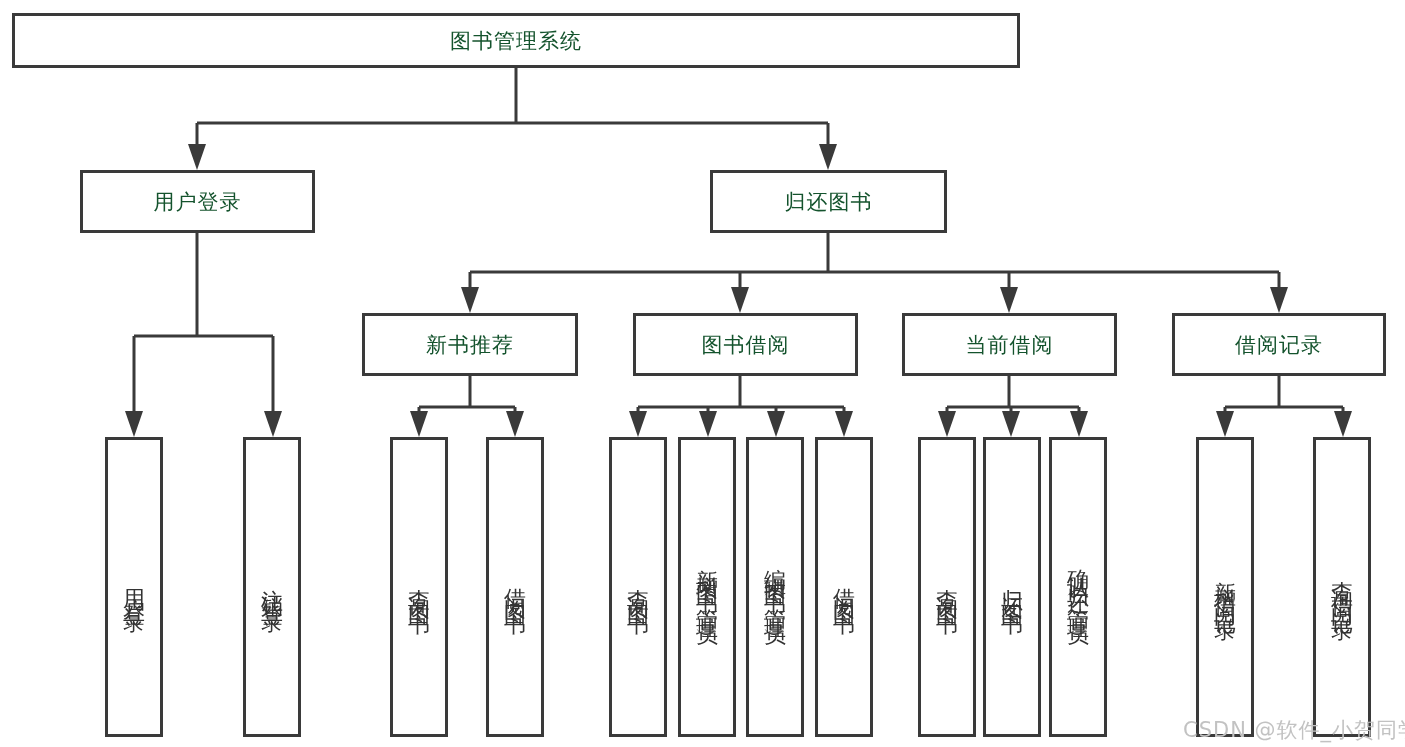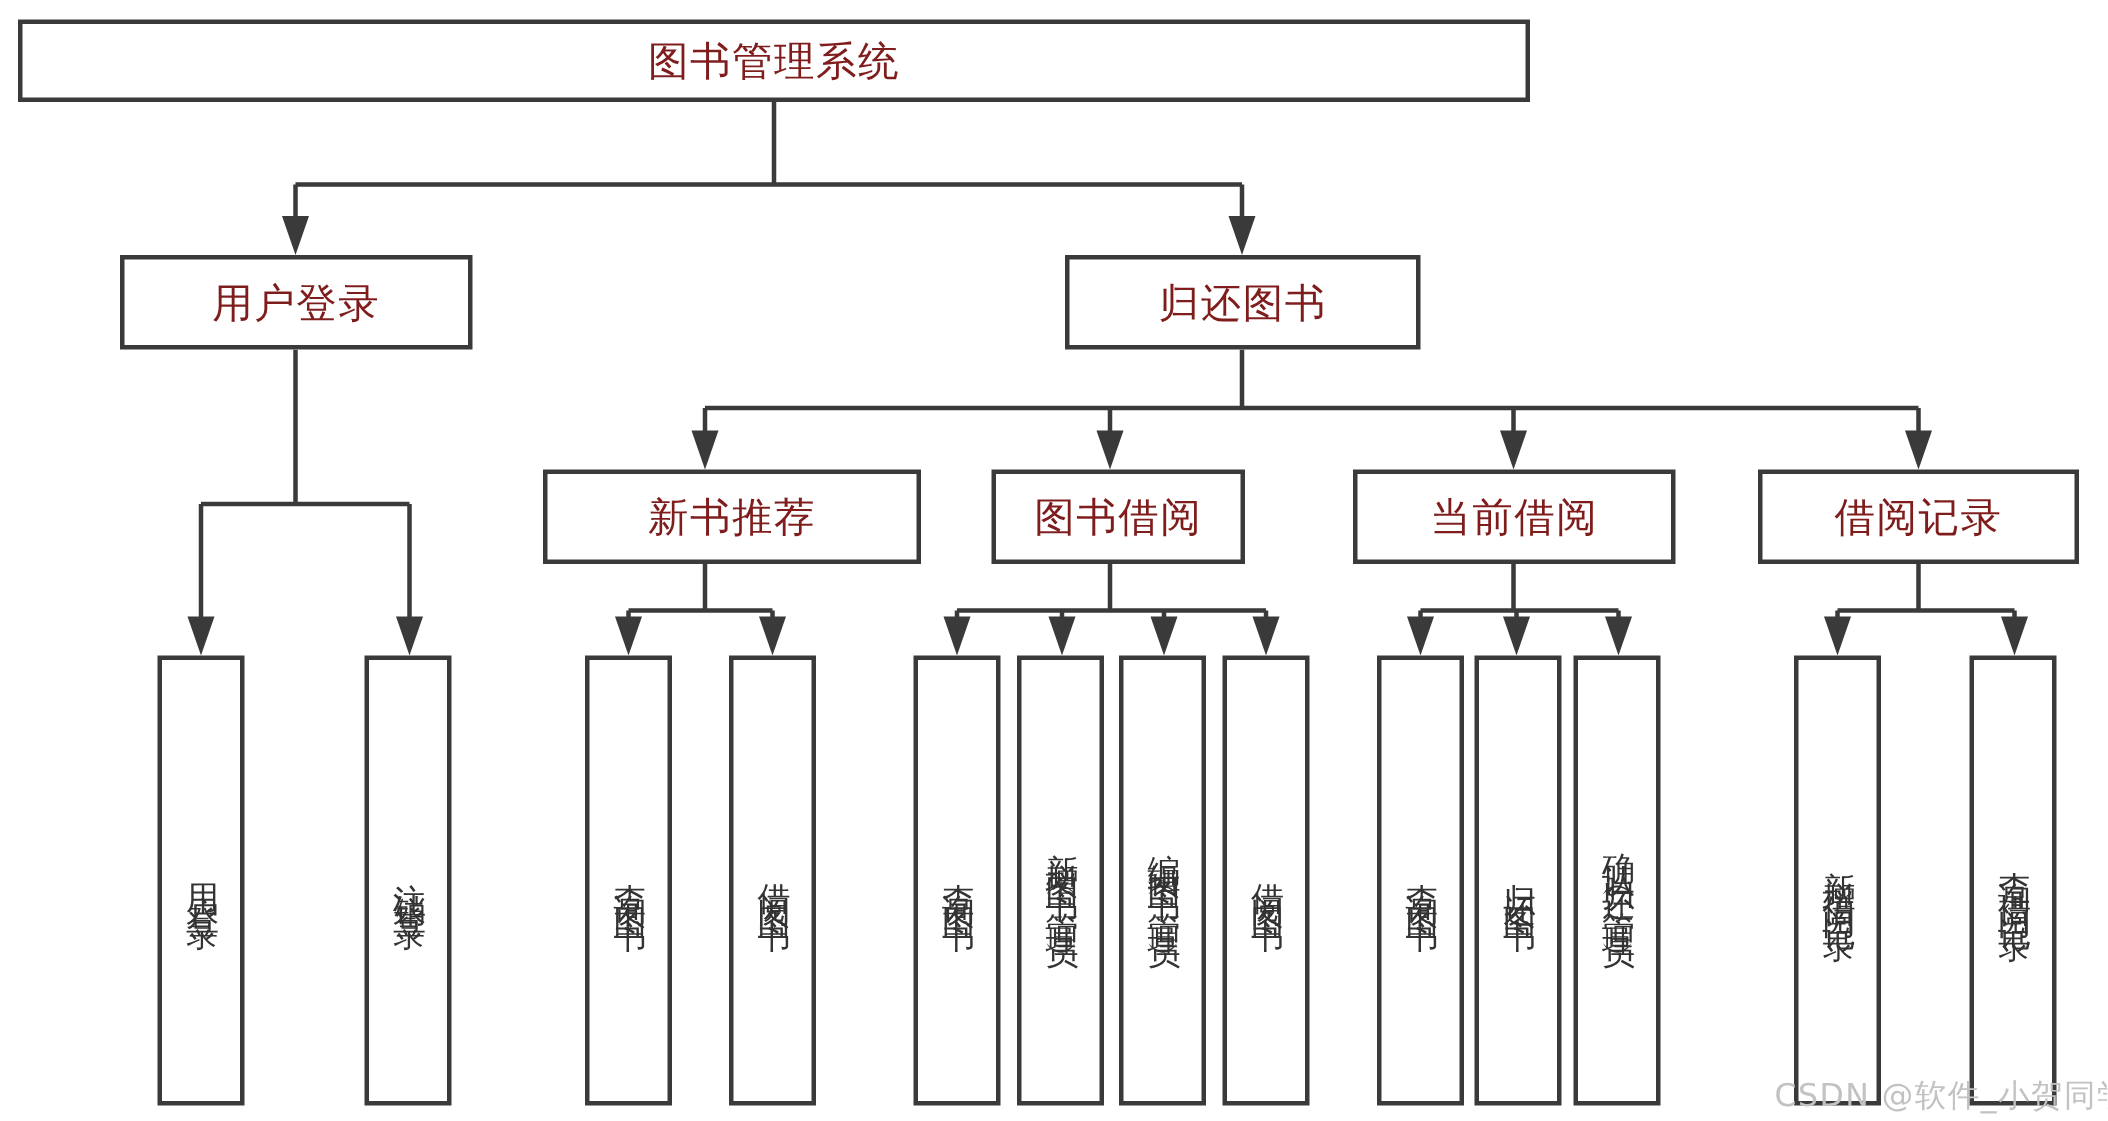--- a/index.html
+++ b/index.html
@@ -25,22 +25,22 @@
     position: absolute;
     box-sizing: border-box;
     background: #ffffff;
     border: 3px solid #3a3a3a;
     display: flex;
     align-items: center;
     justify-content: center;
     z-index: 2;
   }
   .hbox span {
-    font-size: 27px;
-    color: #7f1d1d;
+    font-size: 21px;
+    color: #14532d;
     letter-spacing: 1px;
     white-space: nowrap;
   }
   .vbox {
     position: absolute;
     box-sizing: border-box;
     top: 437px;
     width: 58px;
     height: 300px;
     background: #ffffff;
@@ -107,24 +107,24 @@
     <span>图书管理系统</span>
   </div>
 
   <div class="hbox" style="left:80px; top:170px; width:235px; height:63px;">
     <span>用户登录</span>
   </div>
   <div class="hbox" style="left:710px; top:170px; width:237px; height:63px;">
     <span>归还图书</span>
   </div>
 
-  <div class="hbox" style="left:362px; top:313px; width:252px; height:63px;">
+  <div class="hbox" style="left:362px; top:313px; width:216px; height:63px;">
     <span>新书推荐</span>
   </div>
-  <div class="hbox" style="left:633px; top:313px; width:169px; height:63px;margin-left:28px;">
+  <div class="hbox" style="left:633px; top:313px; width:225px; height:63px;">
     <span>图书借阅</span>
   </div>
   <div class="hbox" style="left:902px; top:313px; width:215px; height:63px;">
     <span>当前借阅</span>
   </div>
   <div class="hbox" style="left:1172px; top:313px; width:214px; height:63px;">
     <span>借阅记录</span>
   </div>
 
   <div class="vbox" style="left:105px;">

